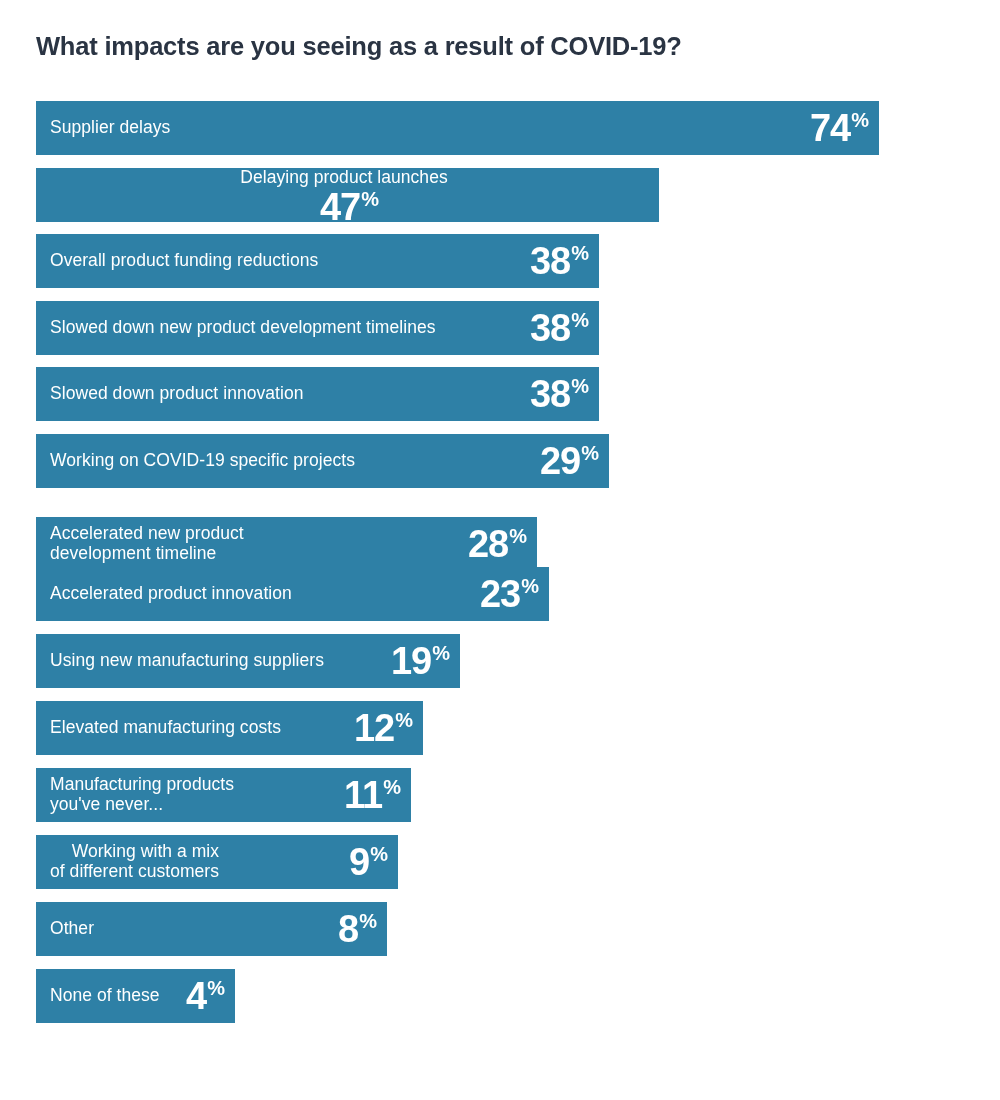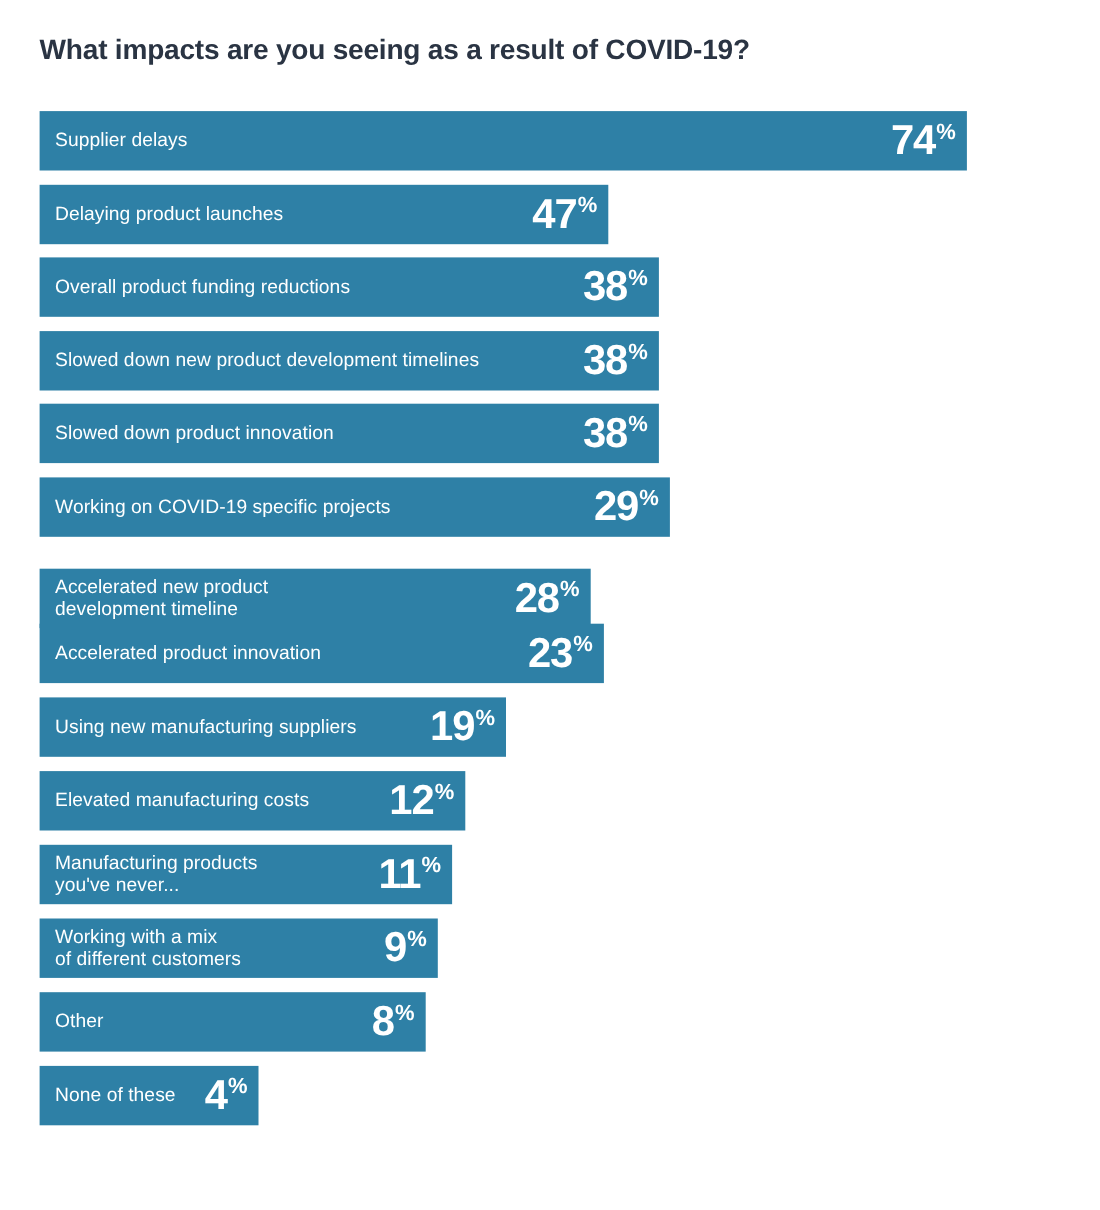--- a/index.html
+++ b/index.html
@@ -88,21 +88,21 @@
   <div id="chart-title" style="color: rgb(42, 52, 67);">What impacts are you seeing as a result of COVID-19?</div>
 
   <div id="bars">
       <div class="bar-row" style="top: 101px; width: 843px; background: rgb(46, 128, 166);">
         <div class="bar-label">Supplier delays</div>
         <div class="bar-value">
           <span class="pct-num">74</span>
           <span class="pct-sign">%</span>
         </div>
       </div>
-      <div class="bar-row" style="top: 168px; width: 517px; background: rgb(46, 128, 166);">
+      <div class="bar-row" style="top: 168px; width: 623px; background: rgb(46, 128, 166); flex-direction: column;">
         <div class="bar-label">Delaying product launches</div>
         <div class="bar-value">
           <span class="pct-num">47</span>
           <span class="pct-sign">%</span>
         </div>
       </div>
       <div class="bar-row" style="top: 234px; width: 563px; background: rgb(46, 128, 166);">
         <div class="bar-label">Overall product funding reductions</div>
         <div class="bar-value">
           <span class="pct-num">38</span>
@@ -160,21 +160,21 @@
         </div>
       </div>
       <div class="bar-row" style="top: 768px; width: 375px; background: rgb(46, 128, 166);">
         <div class="bar-label">Manufacturing products
 you've never...</div>
         <div class="bar-value">
           <span class="pct-num">11</span>
           <span class="pct-sign">%</span>
         </div>
       </div>
-      <div class="bar-row" style="top: 835px; width: 362px; background: rgb(46, 128, 166);">
+      <div class="bar-row" style="top: 835px; width: 362px; background: rgb(46, 128, 166); text-align: right;">
         <div class="bar-label">Working with a mix
 of different customers</div>
         <div class="bar-value">
           <span class="pct-num">9</span>
           <span class="pct-sign">%</span>
         </div>
       </div>
       <div class="bar-row" style="top: 902px; width: 351px; background: rgb(46, 128, 166);">
         <div class="bar-label">Other</div>
         <div class="bar-value">

